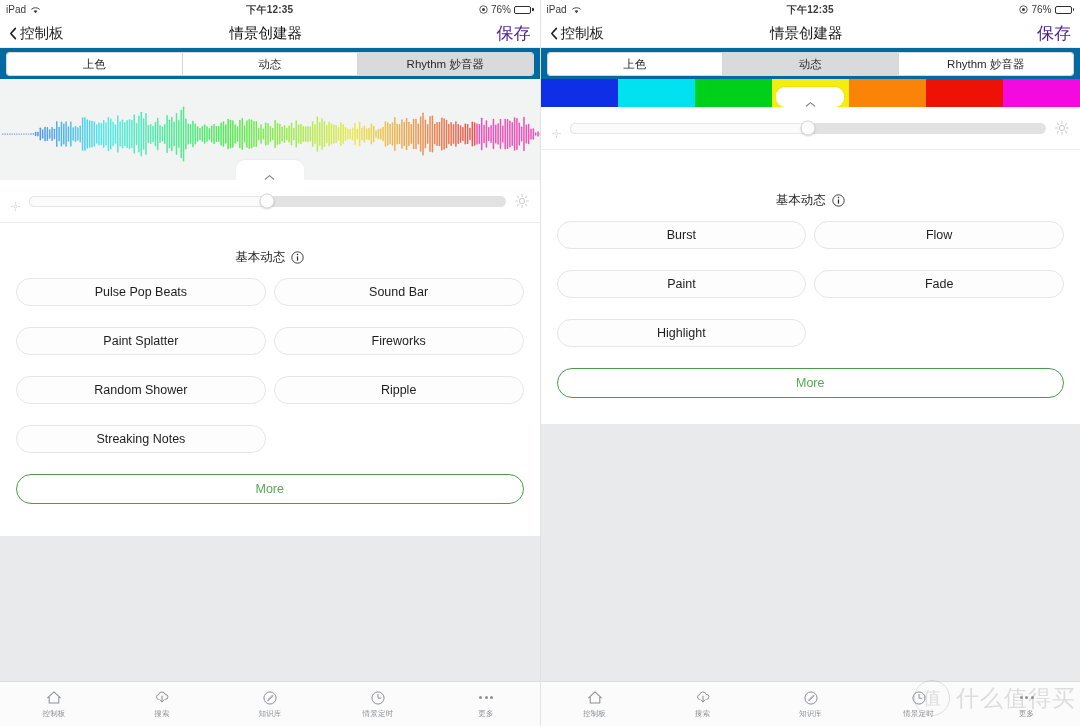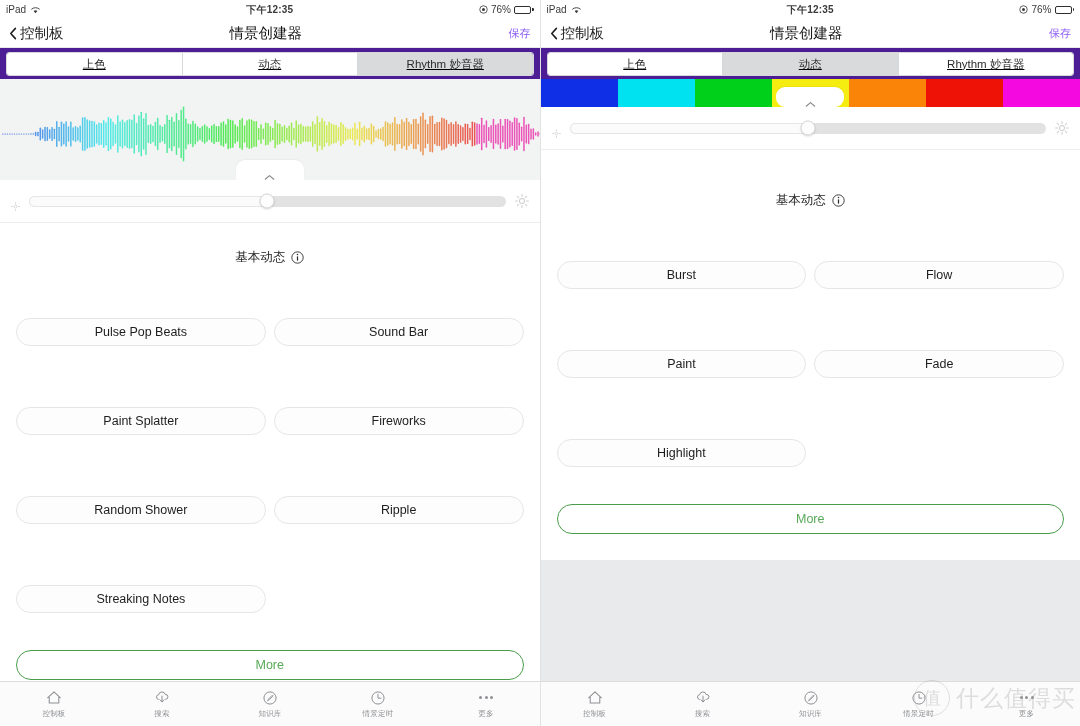--- a/index.html
+++ b/index.html
@@ -32,24 +32,24 @@
 
   
   .navbar{
     height:29px;display:flex;align-items:center;justify-content:space-between;
     padding:0 9px;background:#ffffff;box-sizing:border-box;position:relative;
     border-bottom:1px solid #e9e9e9;
   }
   .nav-back{display:flex;align-items:center;gap:3px;font-size:14.5px;color:#1b1b1b;cursor:pointer;}
   .chev-left{width:8px;height:13px;}
   .nav-title{position:absolute;left:0;right:8px;text-align:center;font-size:14.5px;color:#101010;pointer-events:none;}
-  .nav-save{font-size:11px;color:#8b5cf6;cursor:pointer;position:relative;z-index:2;}
-
-  
-  .segwrap{padding:4px 6px 3px 6px;background:#4c1d95;text-decoration:underline;}
+  .nav-save{font-size:17px;color:#4c1d95;cursor:pointer;position:relative;z-index:2;}
+
+  
+  .segwrap{padding:4px 6px 3px 6px;background:#0369a1;}
   .segctl{display:flex;border:1px solid #d6d7d9;border-radius:3px;overflow:hidden;height:22px;}
   .seg{
     flex:1;display:flex;align-items:center;justify-content:center;
     font-size:11.5px;color:#2b2b2b;background:#ffffff;cursor:pointer;
     border-right:1px solid #d6d7d9;
   }
   .seg:last-child{border-right:none;}
   .seg.active{background:#d8dadc;}
 
   
@@ -94,27 +94,27 @@
     font-size:12.5px;color:#1f1f1f;padding-top:26px;padding-bottom:6px;background:#fff;
   }
   .info-icon{width:13px;height:13px;cursor:pointer;}
 
   
   .grid{display:flex;flex-wrap:wrap;gap:0 8px;padding:6px 16px 0 16px;background:#fff;box-sizing:border-box;}
   .opt{
     width:calc(50% - 4px);height:28px;margin-bottom:21px;
     border:1px solid #e6e6e6;border-radius:14px;background:#fdfdfd;
     display:flex;align-items:center;justify-content:center;
-    font-size:12.5px;color:#1d1d1d;cursor:pointer;box-sizing:border-box;margin-top:40px;
+    font-size:12.5px;color:#1d1d1d;cursor:pointer;box-sizing:border-box;
   }
   .more-wrap{padding:0 16px;background:#fff;}
   .more-btn{
     width:100%;height:30px;border:1px solid #4a9c4a;border-radius:15px;
     background:#ffffff;color:#57a957;font-size:12.5px;
-    display:flex;align-items:center;justify-content:center;cursor:pointer;box-sizing:border-box;margin-top:16px;
+    display:flex;align-items:center;justify-content:center;cursor:pointer;box-sizing:border-box;
   }
   .filler{background:#ffffff;}
 
   
   .greyfill{flex:1;background:#e9eaec;}
 
   
   .tabbar{
     position:absolute;left:0;bottom:0;width:540px;height:44px;
     background:#fbfbfb;border-top:1px solid #dcdcdc;

